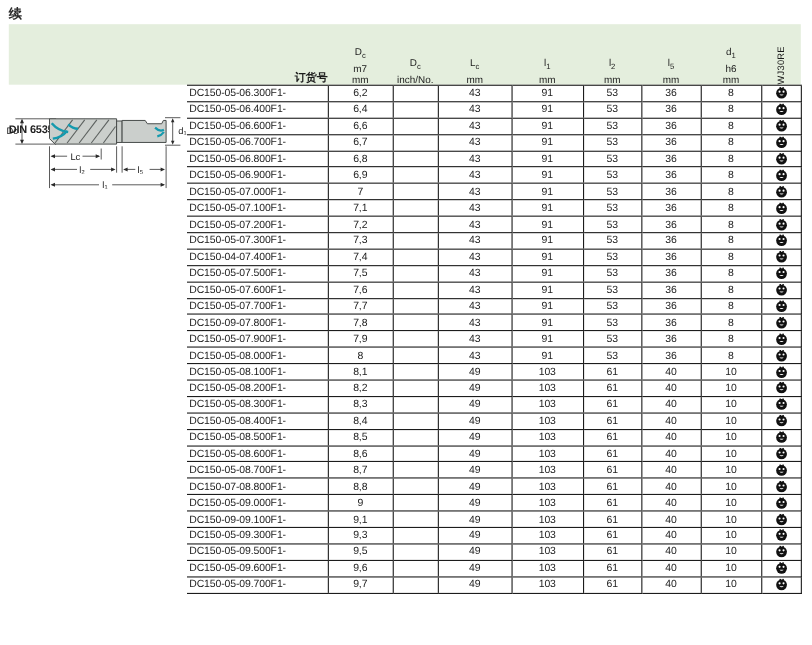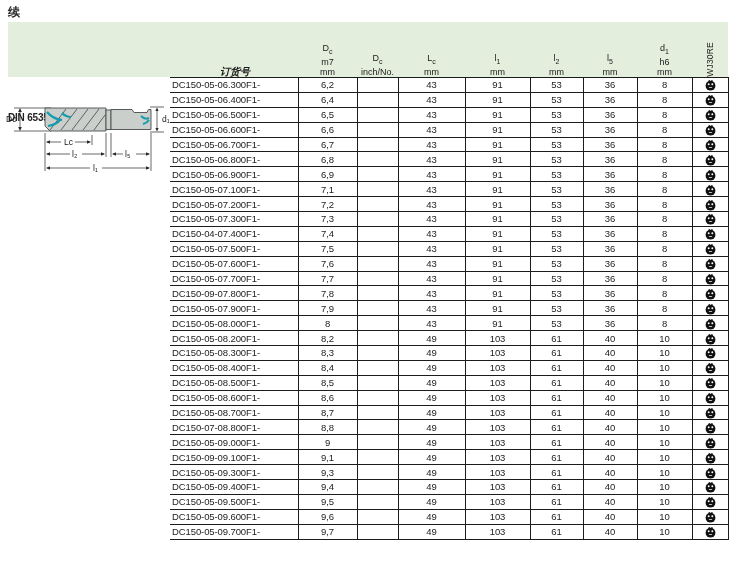--- a/index.html
+++ b/index.html
@@ -13,21 +13,21 @@
   .drawing { position:absolute; left:4px; top:93px; }
 
   table.cat { position:absolute; left:170px; top:22px; border-collapse:collapse; table-layout:fixed; width:558px; }
   table.cat th, table.cat td { margin:0; padding:0; font-weight:normal; }
   thead th {
     height:55px; vertical-align:bottom; background:transparent;
     font-size:9px; line-height:10px; text-align:center; color:#1b1b1b;
     border-bottom:1px solid #1b1b1b; padding-bottom:2px;
   }
   thead th sub { font-size:7px; }
-  thead th.h-order { text-align:center; font-size:10px; font-weight:bold; padding-left:2px;font-style:italic; }
+  thead th.h-order { text-align:right; font-size:10px; font-weight:bold; padding-left:2px; }
   .vert { writing-mode:vertical-rl; transform:rotate(180deg); margin:0 auto; font-size:8.5px; letter-spacing:0.2px; }
   tbody td {
     height:13.9px; font-size:9.5px; line-height:13px; text-align:center;
     border-bottom:1px solid #1c1c1c; border-left:1px solid #1c1c1c;
     color:#222; letter-spacing:-0.1px; overflow:hidden; white-space:nowrap;
   }
   tbody td:first-child { border-left:none; text-align:left; padding-left:2px; }
   tbody td:last-child { border-right:1px solid #1c1c1c; }
   tbody td svg { vertical-align:middle; }
   .dim { stroke:#2a2a2a; stroke-width:0.7; fill:none; }
@@ -195,38 +195,20 @@
           <td><svg width="11" height="11" viewBox="0 0 11 11">
     <circle cx="5.5" cy="5.7" r="4.9" fill="#111"></circle>
     <rect x="3.6" y="0.2" width="1.4" height="1.4" fill="#111"></rect>
     <rect x="6.2" y="0.2" width="1.4" height="1.4" fill="#111"></rect>
     <circle cx="3.7" cy="4.3" r="0.95" fill="#fff"></circle>
     <circle cx="7.3" cy="4.3" r="0.95" fill="#fff"></circle>
     <path d="M3.6,6.9 a2.1,1.6 0 0 0 3.8,0 z" fill="#fff"></path>
   </svg></td>
         </tr>
         <tr>
-          <td>DC150-05-06.500F1-</td>
-          <td>6,5</td>
-          <td></td>
-          <td>43</td>
-          <td>91</td>
-          <td>53</td>
-          <td>36</td>
-          <td>8</td>
-          <td><svg width="11" height="11" viewBox="0 0 11 11">
-    <circle cx="5.5" cy="5.7" r="4.9" fill="#111"></circle>
-    <rect x="3.6" y="0.2" width="1.4" height="1.4" fill="#111"></rect>
-    <rect x="6.2" y="0.2" width="1.4" height="1.4" fill="#111"></rect>
-    <circle cx="3.7" cy="4.3" r="0.95" fill="#fff"></circle>
-    <circle cx="7.3" cy="4.3" r="0.95" fill="#fff"></circle>
-    <path d="M3.6,6.9 a2.1,1.6 0 0 0 3.8,0 z" fill="#fff"></path>
-  </svg></td>
-        </tr>
-        <tr>
           <td>DC150-05-06.600F1-</td>
           <td>6,6</td>
           <td></td>
           <td>43</td>
           <td>91</td>
           <td>53</td>
           <td>36</td>
           <td>8</td>
           <td><svg width="11" height="11" viewBox="0 0 11 11">
     <circle cx="5.5" cy="5.7" r="4.9" fill="#111"></circle>
@@ -285,20 +267,38 @@
           <td><svg width="11" height="11" viewBox="0 0 11 11">
     <circle cx="5.5" cy="5.7" r="4.9" fill="#111"></circle>
     <rect x="3.6" y="0.2" width="1.4" height="1.4" fill="#111"></rect>
     <rect x="6.2" y="0.2" width="1.4" height="1.4" fill="#111"></rect>
     <circle cx="3.7" cy="4.3" r="0.95" fill="#fff"></circle>
     <circle cx="7.3" cy="4.3" r="0.95" fill="#fff"></circle>
     <path d="M3.6,6.9 a2.1,1.6 0 0 0 3.8,0 z" fill="#fff"></path>
   </svg></td>
         </tr>
         <tr>
+          <td>DC150-05-07.000F1-</td>
+          <td>7</td>
+          <td></td>
+          <td>43</td>
+          <td>91</td>
+          <td>53</td>
+          <td>36</td>
+          <td>8</td>
+          <td><svg width="11" height="11" viewBox="0 0 11 11">
+    <circle cx="5.5" cy="5.7" r="4.9" fill="#111"></circle>
+    <rect x="3.6" y="0.2" width="1.4" height="1.4" fill="#111"></rect>
+    <rect x="6.2" y="0.2" width="1.4" height="1.4" fill="#111"></rect>
+    <circle cx="3.7" cy="4.3" r="0.95" fill="#fff"></circle>
+    <circle cx="7.3" cy="4.3" r="0.95" fill="#fff"></circle>
+    <path d="M3.6,6.9 a2.1,1.6 0 0 0 3.8,0 z" fill="#fff"></path>
+  </svg></td>
+        </tr>
+        <tr>
           <td>DC150-05-07.100F1-</td>
           <td>7,1</td>
           <td></td>
           <td>43</td>
           <td>91</td>
           <td>53</td>
           <td>36</td>
           <td>8</td>
           <td><svg width="11" height="11" viewBox="0 0 11 11">
     <circle cx="5.5" cy="5.7" r="4.9" fill="#111"></circle>
@@ -465,20 +465,38 @@
           <td><svg width="11" height="11" viewBox="0 0 11 11">
     <circle cx="5.5" cy="5.7" r="4.9" fill="#111"></circle>
     <rect x="3.6" y="0.2" width="1.4" height="1.4" fill="#111"></rect>
     <rect x="6.2" y="0.2" width="1.4" height="1.4" fill="#111"></rect>
     <circle cx="3.7" cy="4.3" r="0.95" fill="#fff"></circle>
     <circle cx="7.3" cy="4.3" r="0.95" fill="#fff"></circle>
     <path d="M3.6,6.9 a2.1,1.6 0 0 0 3.8,0 z" fill="#fff"></path>
   </svg></td>
         </tr>
         <tr>
+          <td>DC150-05-08.100F1-</td>
+          <td>8,1</td>
+          <td></td>
+          <td>49</td>
+          <td>103</td>
+          <td>61</td>
+          <td>40</td>
+          <td>10</td>
+          <td><svg width="11" height="11" viewBox="0 0 11 11">
+    <circle cx="5.5" cy="5.7" r="4.9" fill="#111"></circle>
+    <rect x="3.6" y="0.2" width="1.4" height="1.4" fill="#111"></rect>
+    <rect x="6.2" y="0.2" width="1.4" height="1.4" fill="#111"></rect>
+    <circle cx="3.7" cy="4.3" r="0.95" fill="#fff"></circle>
+    <circle cx="7.3" cy="4.3" r="0.95" fill="#fff"></circle>
+    <path d="M3.6,6.9 a2.1,1.6 0 0 0 3.8,0 z" fill="#fff"></path>
+  </svg></td>
+        </tr>
+        <tr>
           <td>DC150-05-08.200F1-</td>
           <td>8,2</td>
           <td></td>
           <td>49</td>
           <td>103</td>
           <td>61</td>
           <td>40</td>
           <td>10</td>
           <td><svg width="11" height="11" viewBox="0 0 11 11">
     <circle cx="5.5" cy="5.7" r="4.9" fill="#111"></circle>
@@ -645,38 +663,20 @@
           <td><svg width="11" height="11" viewBox="0 0 11 11">
     <circle cx="5.5" cy="5.7" r="4.9" fill="#111"></circle>
     <rect x="3.6" y="0.2" width="1.4" height="1.4" fill="#111"></rect>
     <rect x="6.2" y="0.2" width="1.4" height="1.4" fill="#111"></rect>
     <circle cx="3.7" cy="4.3" r="0.95" fill="#fff"></circle>
     <circle cx="7.3" cy="4.3" r="0.95" fill="#fff"></circle>
     <path d="M3.6,6.9 a2.1,1.6 0 0 0 3.8,0 z" fill="#fff"></path>
   </svg></td>
         </tr>
         <tr>
-          <td>DC150-05-09.400F1-</td>
-          <td>9,4</td>
-          <td></td>
-          <td>49</td>
-          <td>103</td>
-          <td>61</td>
-          <td>40</td>
-          <td>10</td>
-          <td><svg width="11" height="11" viewBox="0 0 11 11">
-    <circle cx="5.5" cy="5.7" r="4.9" fill="#111"></circle>
-    <rect x="3.6" y="0.2" width="1.4" height="1.4" fill="#111"></rect>
-    <rect x="6.2" y="0.2" width="1.4" height="1.4" fill="#111"></rect>
-    <circle cx="3.7" cy="4.3" r="0.95" fill="#fff"></circle>
-    <circle cx="7.3" cy="4.3" r="0.95" fill="#fff"></circle>
-    <path d="M3.6,6.9 a2.1,1.6 0 0 0 3.8,0 z" fill="#fff"></path>
-  </svg></td>
-        </tr>
-        <tr>
           <td>DC150-05-09.500F1-</td>
           <td>9,5</td>
           <td></td>
           <td>49</td>
           <td>103</td>
           <td>61</td>
           <td>40</td>
           <td>10</td>
           <td><svg width="11" height="11" viewBox="0 0 11 11">
     <circle cx="5.5" cy="5.7" r="4.9" fill="#111"></circle>

